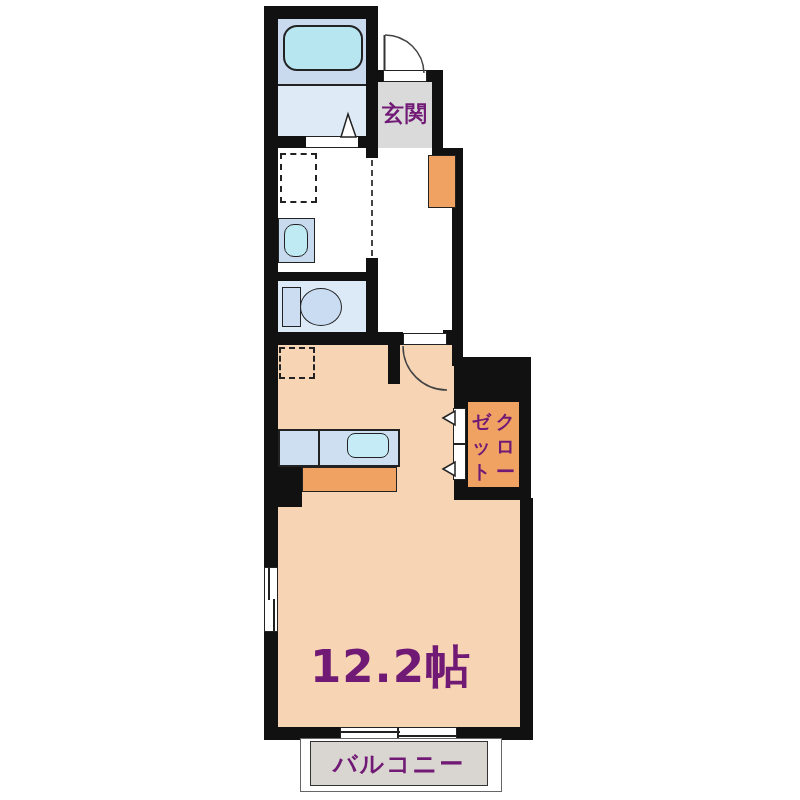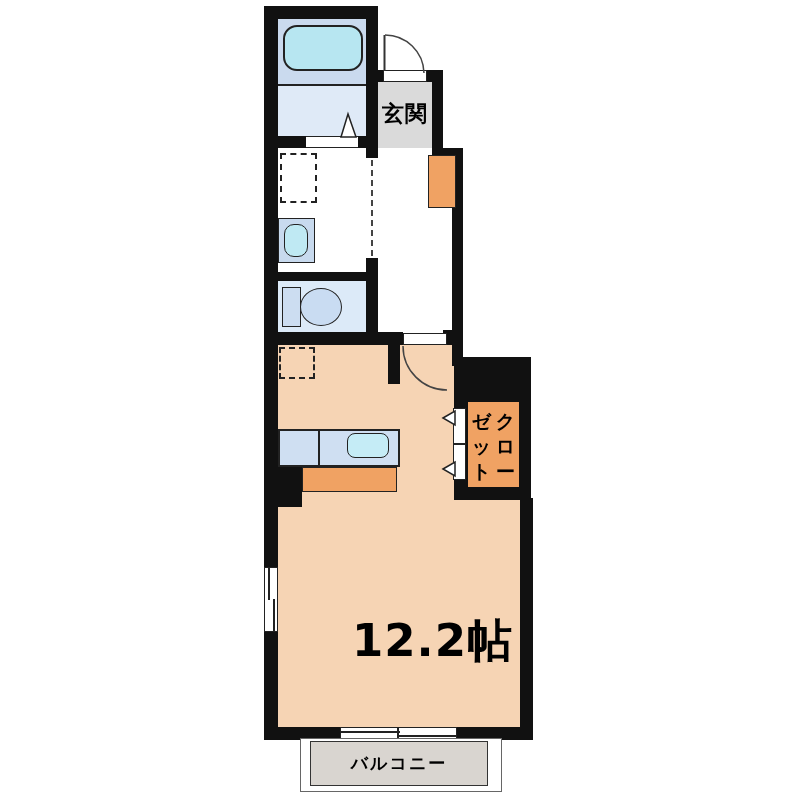--- a/index.html
+++ b/index.html
@@ -1,20 +1,20 @@
 <!DOCTYPE html>
 <html><head>
 <meta charset="utf-8">
 <style>
   html,body{margin:0;padding:0;background:#ffffff;}
   #canvas{position:relative;width:800px;height:800px;background:#ffffff;overflow:hidden;
           font-family:"DejaVu Sans","Liberation Sans",sans-serif;}
   .abs{position:absolute;}
   .wall{position:absolute;background:#111111;}
-  .label{color:#000000;font-weight:900;}
+  .label{color:#701a75;font-weight:900;}
   .vtext{width:1.05em;word-break:break-all;line-height:1.32;text-align:center;}
   svg{position:absolute;left:0;top:0;pointer-events:none;}
 </style>
 </head>
 <body>
 
 <div id="canvas">
 
   <div class="abs" style="left:278px;top:19px;width:88px;height:66px;background:#cadaee;"></div>
   <div class="abs" style="left:278px;top:85px;width:88px;height:51px;background:#dfeaf7;"></div>
@@ -80,24 +80,24 @@
   <div class="abs" style="left:264px;top:567px;width:14px;height:65px;background:#fff;border:1px solid #222;box-sizing:border-box;"></div>
   <div class="abs" style="left:268px;top:567px;width:1.5px;height:33px;background:#222;"></div>
   <div class="abs" style="left:273px;top:599px;width:1.5px;height:33px;background:#222;"></div>
   <div class="abs" style="left:340px;top:727px;width:117px;height:13px;background:#fff;border:1px solid #222;box-sizing:border-box;"></div>
   <div class="abs" style="left:340px;top:731px;width:60px;height:1.5px;background:#222;"></div>
   <div class="abs" style="left:397px;top:735px;width:60px;height:1.5px;background:#222;"></div>
   <div class="abs" style="left:397px;top:727px;width:1.5px;height:13px;background:#222;"></div>
 
   <div class="abs" style="left:300px;top:738px;width:202px;height:54px;background:#fff;border:1.5px solid #666;box-sizing:border-box;"></div>
   <div class="abs" style="left:310px;top:741px;width:178px;height:45px;background:#d9d5d0;border:1px solid #333;box-sizing:border-box;display:flex;align-items:center;justify-content:center;">
-    <div class="label" style="font-size:17px;letter-spacing:2px;">バルコニー</div>
+    <div class="label" style="font-size:24px;letter-spacing:2px;">バルコニー</div>
   </div>
 
-  <div class="abs label" style="left:278px;top:611px;width:235px;text-align:right;font-size:45px;letter-spacing:1px;">12.2帖</div>
+  <div class="abs label" style="left:278px;top:637px;width:235px;text-align:left;font-size:45px;letter-spacing:1px;padding-left:32px;">12.2帖</div>
 
   <svg width="800" height="800" viewBox="0 0 800 800">
 
     <line x1="384.5" y1="35" x2="384.5" y2="71" stroke="#333" stroke-width="2"></line>
     <path d="M 385 35 A 39 39 0 0 1 424 73" fill="none" stroke="#444" stroke-width="1.5"></path>
 
     <path d="M 403 346 A 44 44 0 0 0 447 390" fill="none" stroke="#444" stroke-width="1.5"></path>
 
     <polygon points="348,114 341,137 356,137" fill="#ffffff" stroke="#222" stroke-width="1.5"></polygon>
 

